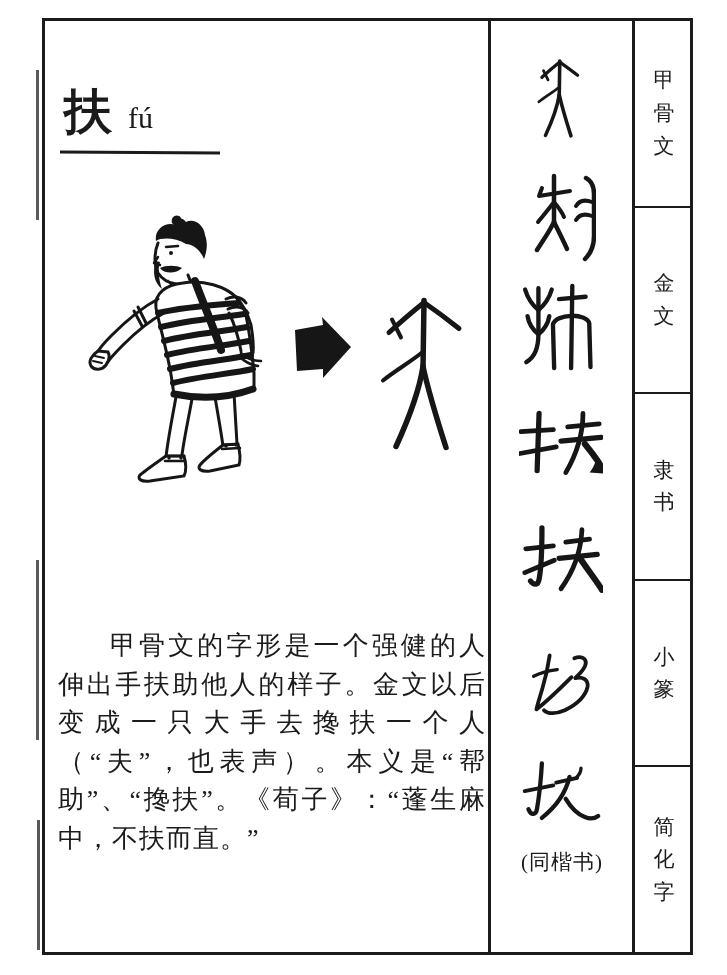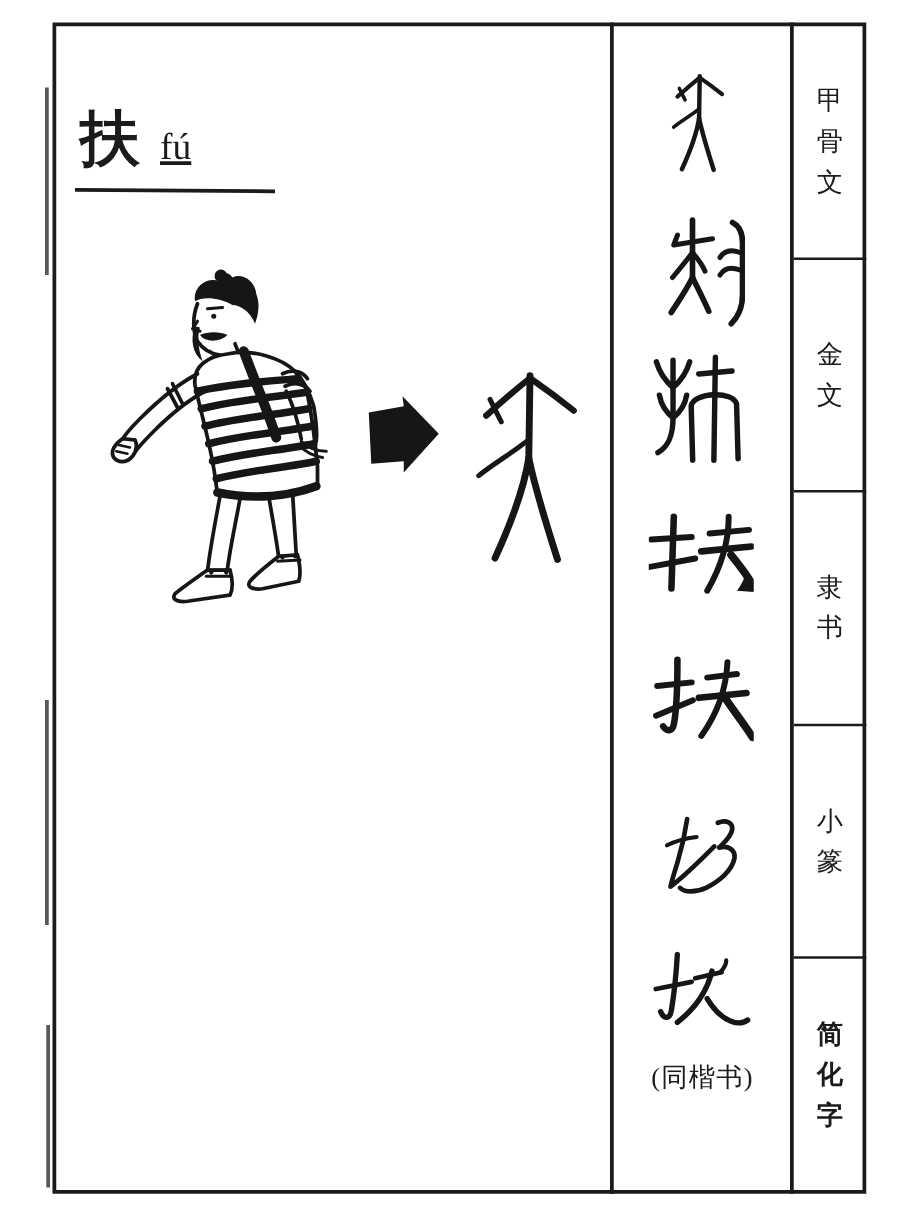--- a/index.html
+++ b/index.html
@@ -5,33 +5,33 @@
   html,body{margin:0;padding:0;background:#fff;}
   #page{position:relative;width:727px;height:975px;background:#ffffff;overflow:hidden;
         font-family:"Liberation Serif","DejaVu Serif",serif;color:#1b1b1b;}
   .frame{position:absolute;left:42px;top:18px;width:651px;height:937px;
          border:3px solid #1b1b1b;box-sizing:border-box;}
   .vline{position:absolute;top:18px;height:937px;width:3px;background:#1b1b1b;}
   .streak{position:absolute;width:3px;background:#222;opacity:.75;}
   
   .title{position:absolute;left:64px;top:88px;display:flex;align-items:flex-end;gap:16px;}
   .headword{font-size:48px;font-weight:bold;line-height:1;}
-  .pinyin{font-size:30px;line-height:1.25;text-decoration:underline;}
+  .pinyin{font-size:30px;line-height:1.25;}
   .underline{position:absolute;left:60px;top:151px;width:160px;height:3px;background:#1b1b1b;
              transform:rotate(.4deg);}
   
   .definition{position:absolute;left:58px;top:601px;width:428px;font-size:26px;line-height:38.5px;
               letter-spacing:1px;text-align:justify;text-indent:2em;}
   
   .glyph{position:absolute;}
   .note{position:absolute;left:498px;top:848px;width:128px;text-align:center;font-size:21px;letter-spacing:1px;}
   
   .labels{position:absolute;left:635px;top:21px;width:58px;height:931px;display:flex;flex-direction:column;}
   .cell{flex:1;display:flex;align-items:center;justify-content:flex-end;border-bottom:2.5px solid #1b1b1b;}
-  .cell:last-child{border-bottom:none;font-weight:bold;}
+  .cell:last-child{border-bottom:none;}
   .vlabel{width:1.15em;margin:0 auto;word-break:break-all;line-height:1.55;font-size:21px;text-align:center;}
   svg{display:block;}
   .ink{stroke:#161616;fill:none;stroke-linecap:round;stroke-linejoin:round;}
   .fill{fill:#161616;stroke:none;}
 </style>
 </head>
 <body>
 
 <div id="page">
 
@@ -111,20 +111,21 @@
   <svg class="glyph" style="left:380px;top:293px" width="85" height="168" viewBox="0 0 85 165">
     <path class="ink" stroke-width="5.5" d="M44,6 L43,74"></path>
     <path class="ink" stroke-width="5" d="M44,8 C34,16 20,28 9,38"></path>
     <path class="ink" stroke-width="4" d="M12,25 L21,43"></path>
     <path class="ink" stroke-width="5" d="M44,8 C57,17 69,26 79,34"></path>
     <path class="ink" stroke-width="5.5" d="M43,72 C39,98 27,128 16,152"></path>
     <path class="ink" stroke-width="5.5" d="M43,72 C49,100 58,128 66,153"></path>
     <path class="ink" stroke-width="4" d="M42,58 C31,67 14,77 3,86"></path>
   </svg>
 
+  <p class="definition">甲骨文的字形是一个强健的人伸出手扶助他人的样子。金文以后变成一只大手去搀扶一个人（“夫”，也表声）。本义是“帮助”、“搀扶”。《荀子》：“蓬生麻中，不扶而直。”</p>
 
   <svg class="glyph" style="left:536px;top:58px" width="46" height="84" viewBox="0 0 85 165">
     <path class="ink" stroke-width="7" d="M44,6 L43,74"></path>
     <path class="ink" stroke-width="6.5" d="M44,8 C34,16 20,28 9,38"></path>
     <path class="ink" stroke-width="5.5" d="M12,25 L21,43"></path>
     <path class="ink" stroke-width="6.5" d="M44,8 C57,17 69,26 79,34"></path>
     <path class="ink" stroke-width="7" d="M43,72 C39,98 27,128 16,152"></path>
     <path class="ink" stroke-width="7" d="M43,72 C49,100 58,128 66,153"></path>
     <path class="ink" stroke-width="5.5" d="M42,58 C31,67 14,77 3,86"></path>
   </svg>

